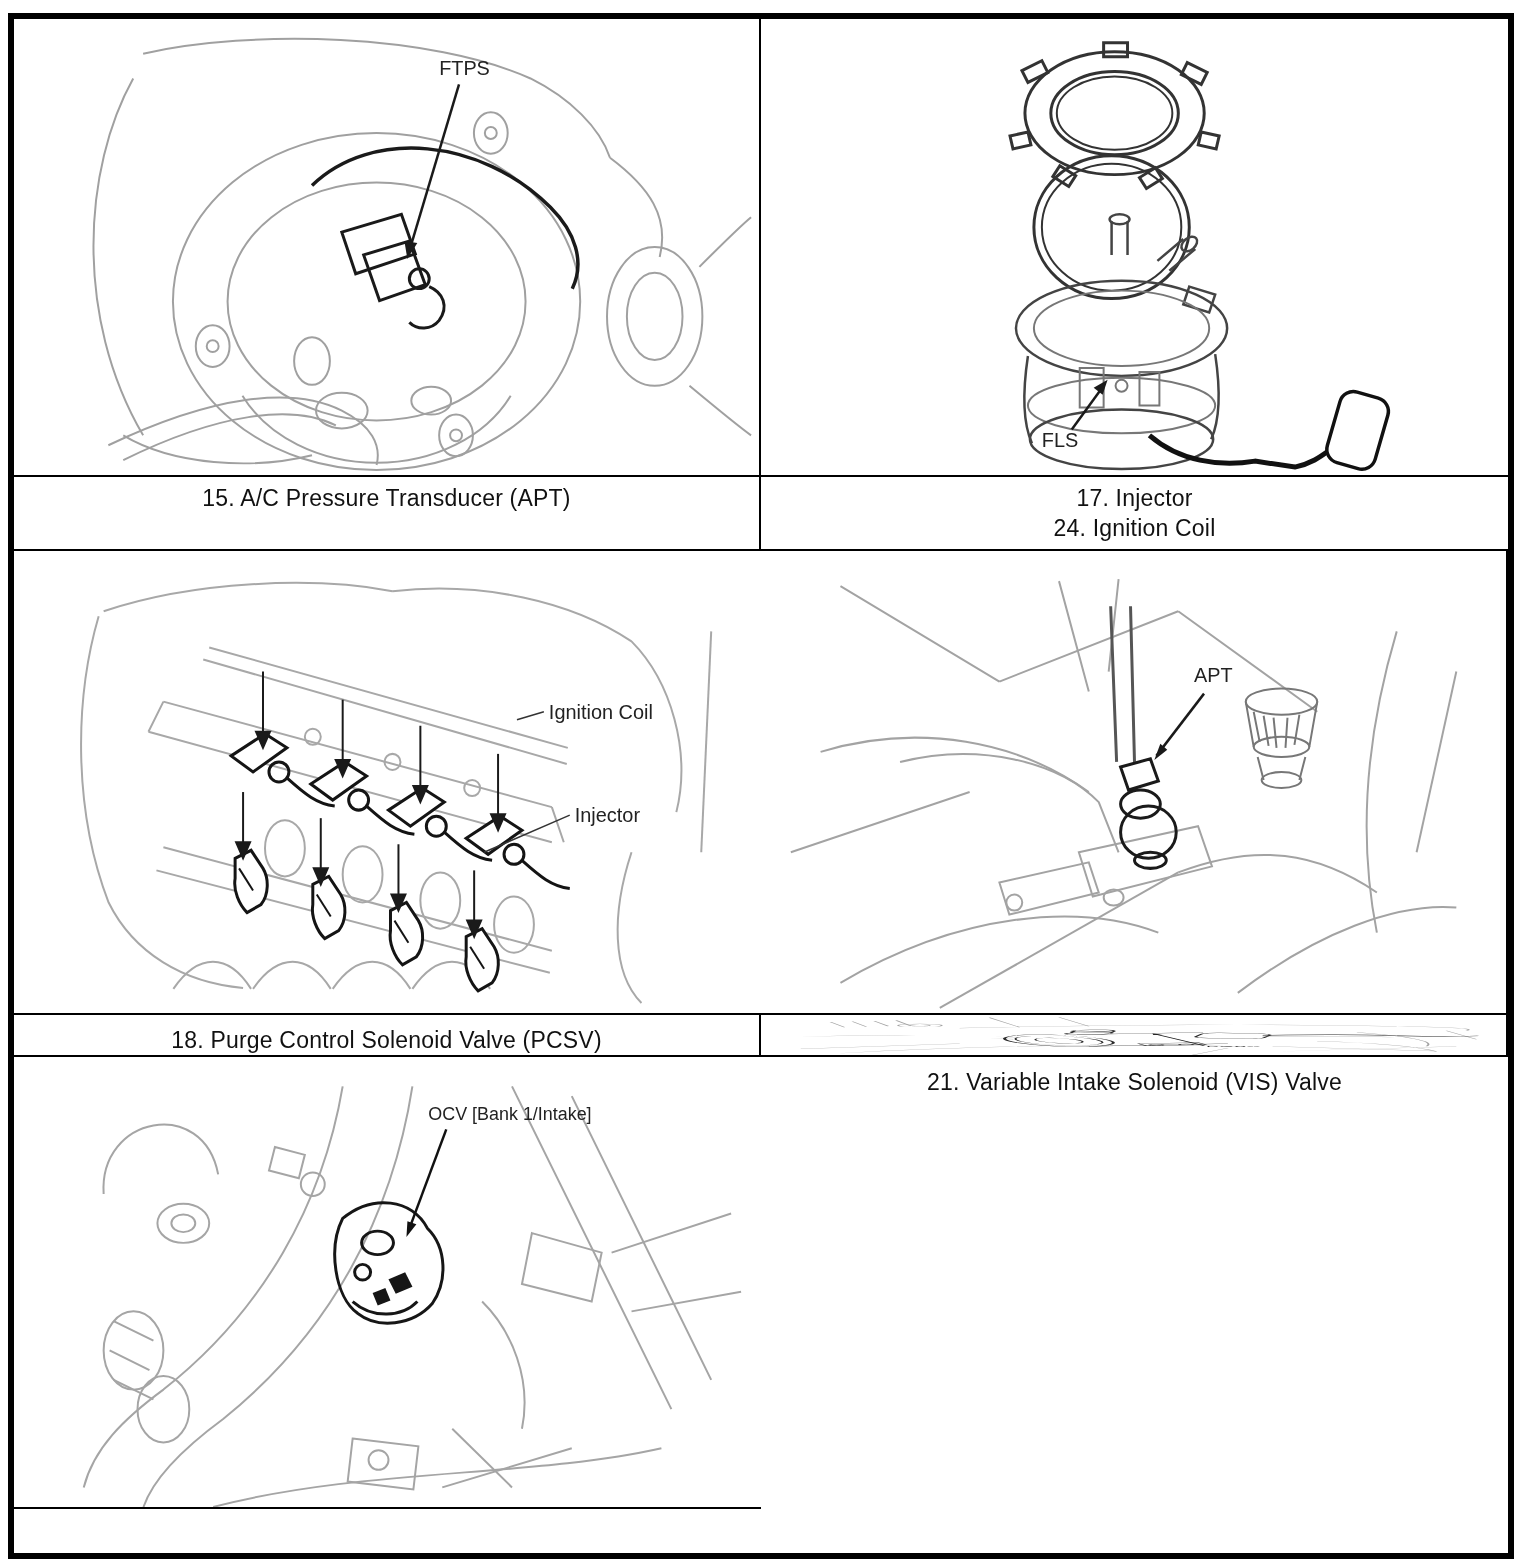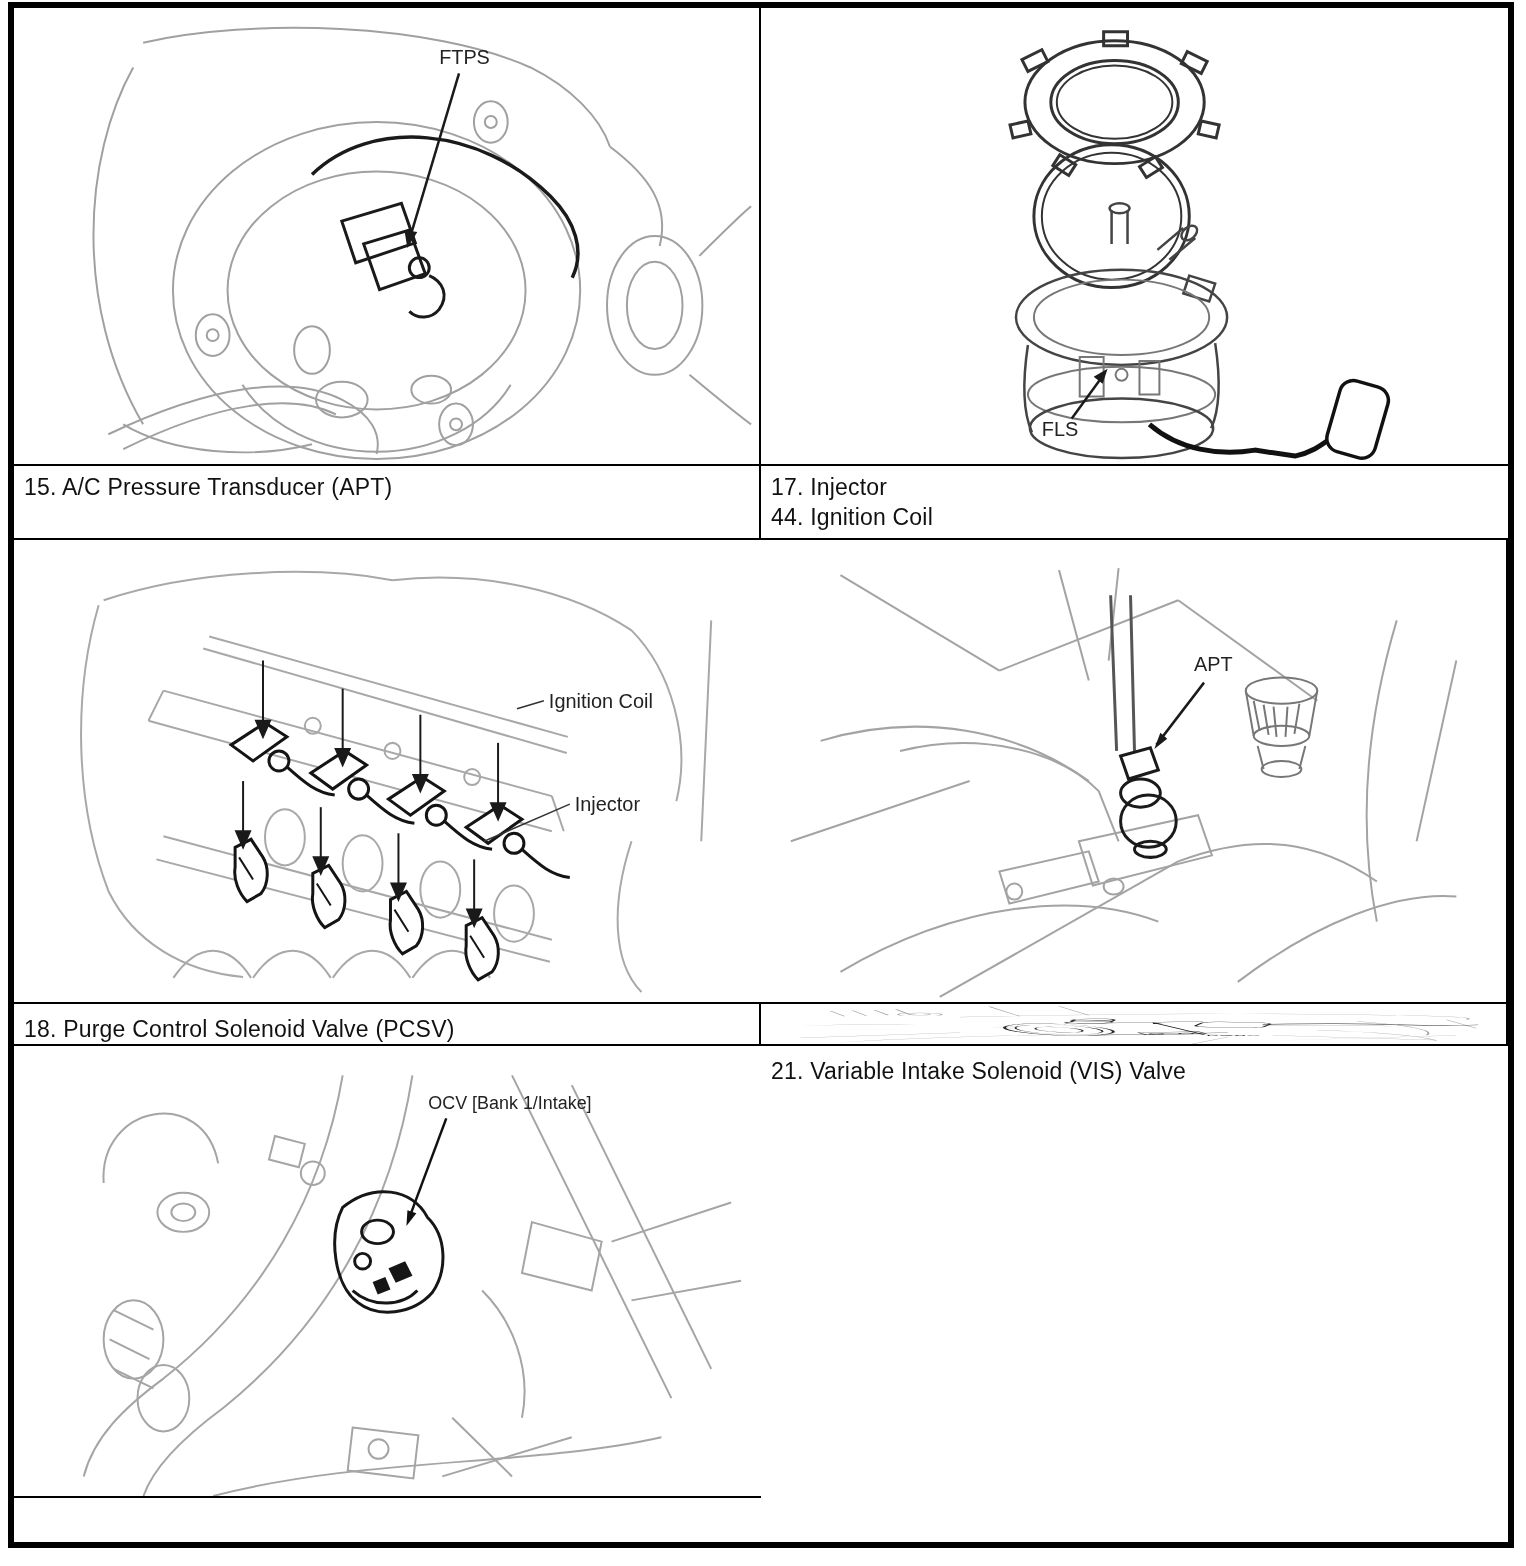--- a/index.html
+++ b/index.html
@@ -1,29 +1,29 @@
 <!DOCTYPE html>
 <html><head>
 <meta charset="utf-8">
 <style>
   html,body{margin:0;padding:0;background:#ffffff;}
   .page{
     position:relative;width:1526px;height:1566px;background:#ffffff;
     font-family:"Liberation Sans",sans-serif;color:#111;overflow:hidden;
   }
   .doc-table{
-    position:absolute;left:8px;top:2px;width:1506px;height:1546px;
+    position:absolute;left:8px;top:13px;width:1506px;height:1546px;
     border:6px solid #000;box-sizing:border-box;background:#fff;
     display:grid;grid-template-columns:1fr 1fr;
     grid-template-rows:458px 74px 464px 42px 452px 42px;
   }
   .cell{position:relative;box-sizing:border-box;overflow:hidden;background:#fff;}
   .cell.left{border-right:2px solid #000;}
   .cell.img{border-bottom:2px solid #000;}
-  .cell.cap{border-bottom:2px solid #000;}
+  .cell.cap{border-bottom:2px solid #000;text-align:center;}
   .cell.cap.last{border-bottom:none;}
   .caption{
     padding:6px 10px 0 10px;font-size:23px;line-height:30px;color:#111;
     letter-spacing:0.2px;white-space:nowrap;
   }
   .cap-sm .caption{padding-top:12px;line-height:27px;}
   svg.fig{position:absolute;inset:0;width:100%;height:100%;}
   svg text{font-family:"Liberation Sans",sans-serif;fill:#222;}
   .callout{font-size:20px;}
   .callout-sm{font-size:18px;}
@@ -119,21 +119,21 @@
           <text class="callout" x="282" y="432">FLS</text>
         </g>
       </svg>
     </div>
 
     <div class="cell left cap">
       <div class="caption">15. A/C Pressure Transducer (APT)</div>
     </div>
     <div class="cell cap">
       <div class="caption">17. Injector</div>
-      <div class="caption" style="padding-top:0;">44. Ignition Coil</div>
+      <div class="caption" style="padding-top:0;">24. Ignition Coil</div>
     </div>
 
     <div class="cell img">
       <svg class="fig" viewBox="0 0 750 460" preserveAspectRatio="none">
         <g stroke="#a8a8a8" stroke-width="2" fill="none">
           <path d="M90,60 C180,30 300,25 380,40 M380,40 C470,30 560,50 620,90 M620,90 C660,130 680,200 665,260"></path>
           <path d="M85,65 C60,150 60,260 95,350 M95,350 C120,400 170,430 230,435"></path>
           <path d="M150,150 L540,255 M135,180 L540,290 M150,150 L135,180 M540,255 L552,290"></path>
           <path d="M190,108 L555,212 M196,96 L556,196"></path>
           <path d="M150,295 L540,398 M143,318 L538,420"></path>

